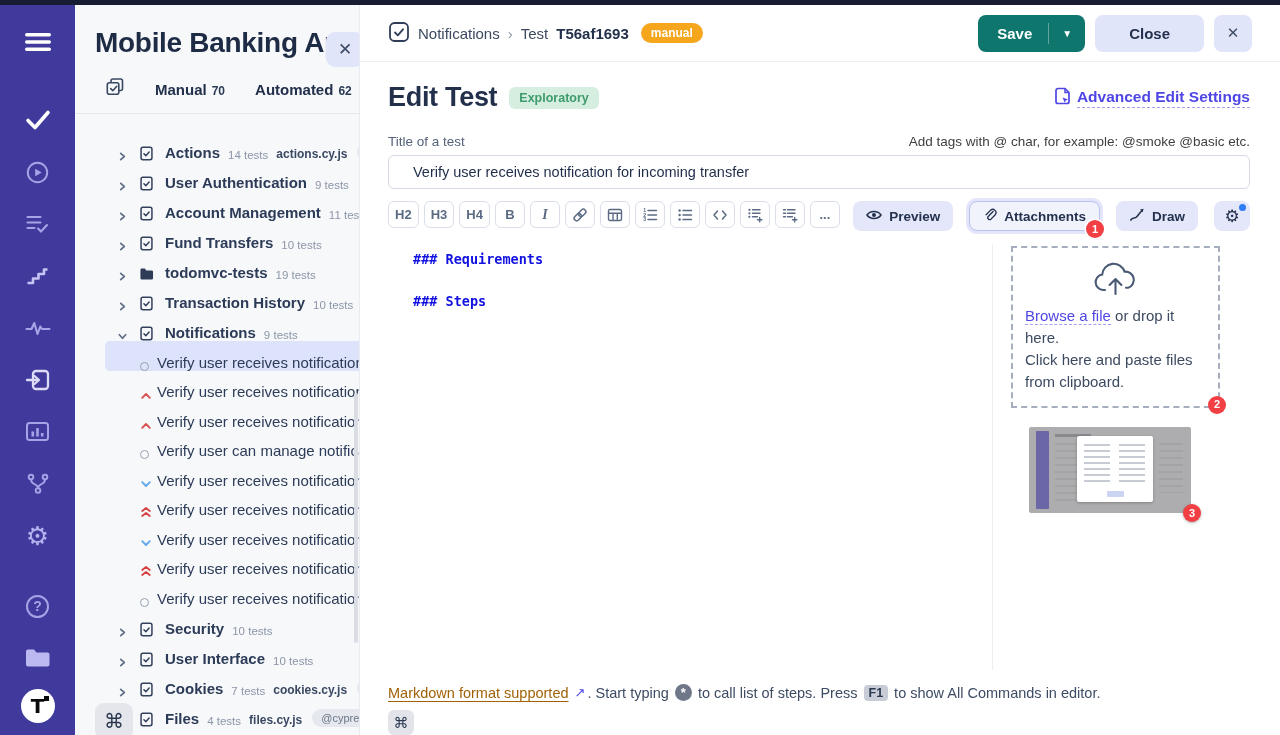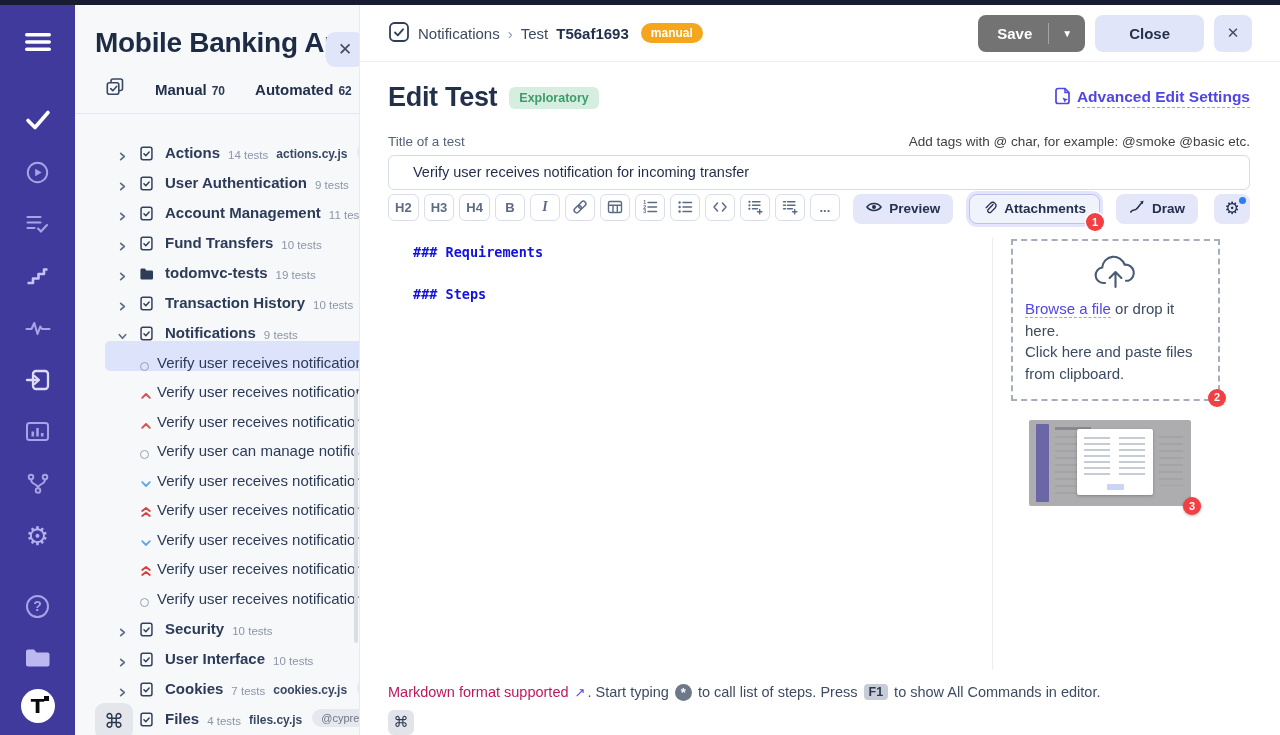--- a/index.html
+++ b/index.html
@@ -54,21 +54,21 @@
   .tree-scroll { position:absolute; right:1px; top:388px; width:4px; height:250px; background:#DADDE3; border-radius:2px; }
 
   
   .main { flex:1; background:#fff; display:flex; flex-direction:column; min-width:0; }
   .main-topbar { height:57px; display:flex; align-items:center; padding:0 28px; border-bottom:1px solid #EDEFF4; flex-shrink:0; }
   .crumb { display:flex; align-items:center; gap:8px; font-size:15px; color:#3C4A60; }
   .crumb .sep { color:#8C95A8; }
   .crumb-id { font-weight:700; color:#22304C; }
   .badge-manual { background:#F5A61D; color:#fff; font-size:12px; font-weight:700; padding:3px 10px; border-radius:11px; margin-left:4px; }
   .topbar-right { margin-left:auto; display:flex; align-items:center; gap:10px; }
-  .btn-save { background:#737373; color:#fff; border:none; border-radius:8px; height:37px; display:flex;
+  .btn-save { background:#0f766e; color:#fff; border:none; border-radius:8px; height:37px; display:flex;
     align-items:center; cursor:pointer; font-size:15px; font-weight:700; padding:0; }
   .btn-save .lbl { padding:0 16px 0 19px; }
   .btn-save .sep { width:1px; height:21px; background:rgba(255,255,255,0.35); }
   .btn-save .caret { padding:0 13px; font-size:10px; }
   .btn-light { background:#E1E5F9; color:#23314E; border:none; border-radius:8px; height:37px;
     font-size:15px; font-weight:700; padding:0 34px; cursor:pointer; }
   .btn-x { width:38px; padding:0; font-size:15px; color:#3E4C66; font-weight:400; }
 
   .content { padding:20px 30px 0 28px; display:flex; flex-direction:column; flex:1; min-height:0; }
   .edit-head { display:flex; align-items:center; }
@@ -77,21 +77,21 @@
     border-radius:6px; margin-left:12px; }
   .adv-link { margin-left:auto; display:flex; align-items:center; gap:6px; color:#4F46E5; font-size:15.5px;
     font-weight:700; cursor:pointer; }
   .adv-link .txt { border-bottom:1px dashed #A5A0F0; padding-bottom:1px; }
   .label-row { display:flex; justify-content:space-between; margin-top:21px; }
   .field-label { font-size:13.5px; color:#55627A; }
   .tags-hint { font-size:13.5px; color:#404040; }
   .title-input { margin-top:6px; height:36px; width:100%; border:1px solid #D6DBE6; border-radius:6px;
     padding:0 24px; font-size:14.5px; color:#1F2D49; font-family:"Liberation Sans", sans-serif; outline:none; }
 
-  .toolbar { margin-top:4px; display:flex; align-items:flex-start; }
+  .toolbar { margin-top:12px; display:flex; align-items:flex-start; }
   .fmt-group { display:flex; gap:5px; }
   .tb-btn { min-width:30px; height:27px; border:1px solid #D9DEE8; border-radius:6px; background:#fff;
     color:#5B6B83; font-size:13px; font-weight:700; display:flex; align-items:center; justify-content:center;
     cursor:pointer; padding:0 6px; }
   .tb-btn.italic { font-family:"Liberation Serif", serif; font-style:italic; font-size:14px; }
   .tb-btn svg { display:block; }
   .tb-right { margin-left:auto; display:flex; gap:16px; align-items:center; }
   .btn-chip { background:#E3E7F9; border:none; border-radius:8px; height:30px; padding:0 13px; display:flex;
     align-items:center; gap:7px; font-size:13.5px; font-weight:700; color:#23314E; cursor:pointer; }
   .btn-attach { position:relative; background:#F0F3FC; border:1px solid #B9C2F2; box-shadow:0 0 0 3px rgba(90,92,233,0.16); }
@@ -122,21 +122,21 @@
     box-shadow:0 1px 3px rgba(0,0,0,0.25); }
   .t-col { position:absolute; top:8px; height:42px; width:26px;
     background:repeating-linear-gradient(#C7CBD4 0 2px, transparent 2px 6px); }
   .t-col.c1 { left:7px; } .t-col.c2 { left:42px; }
   .t-btn { position:absolute; bottom:5px; left:30px; width:17px; height:6px; background:#CBD4F2; border-radius:1px; }
   .t-right { position:absolute; left:130px; top:16px; width:24px; height:50px;
     background:repeating-linear-gradient(#9C9CA0 0 2px, transparent 2px 7px); opacity:.55; }
   .th-badge { position:absolute; right:-10px; bottom:-9px; box-shadow:0 1px 3px rgba(0,0,0,0.3); }
 
   .hint-row { margin-top:14px; font-size:14.5px; color:#3D4B63; display:flex; align-items:center; flex-wrap:nowrap; white-space:pre; }
-  .md-link { color:#be185d; text-underline-offset:3px; cursor:pointer; }
+  .md-link { color:#a16207; text-decoration:underline; text-underline-offset:3px; cursor:pointer; }
   .ext-arrow { color:#4F46E5; margin:0 2px 0 6px; font-family:"DejaVu Sans", sans-serif; font-size:13px; }
   .star-key { background:#6F7889; color:#fff; width:17px; height:17px; border-radius:50%; display:inline-flex;
     align-items:center; justify-content:center; font-size:13px; font-weight:700; margin:0 2px; flex-shrink:0; }
   .f1-key { background:#C7CCD6; color:#2A3850; border-radius:4px; padding:1px 5px; font-size:12.5px; font-weight:700; margin:0 2px; }
   .cmd-badge { margin-top:9px; width:26px; height:26px; background:#E2E4EA; border-radius:6px; display:flex;
     align-items:center; justify-content:center; font-family:"DejaVu Sans", sans-serif; font-size:15px; color:#2A3850; }
 </style>
 </head>
 <body>
 

